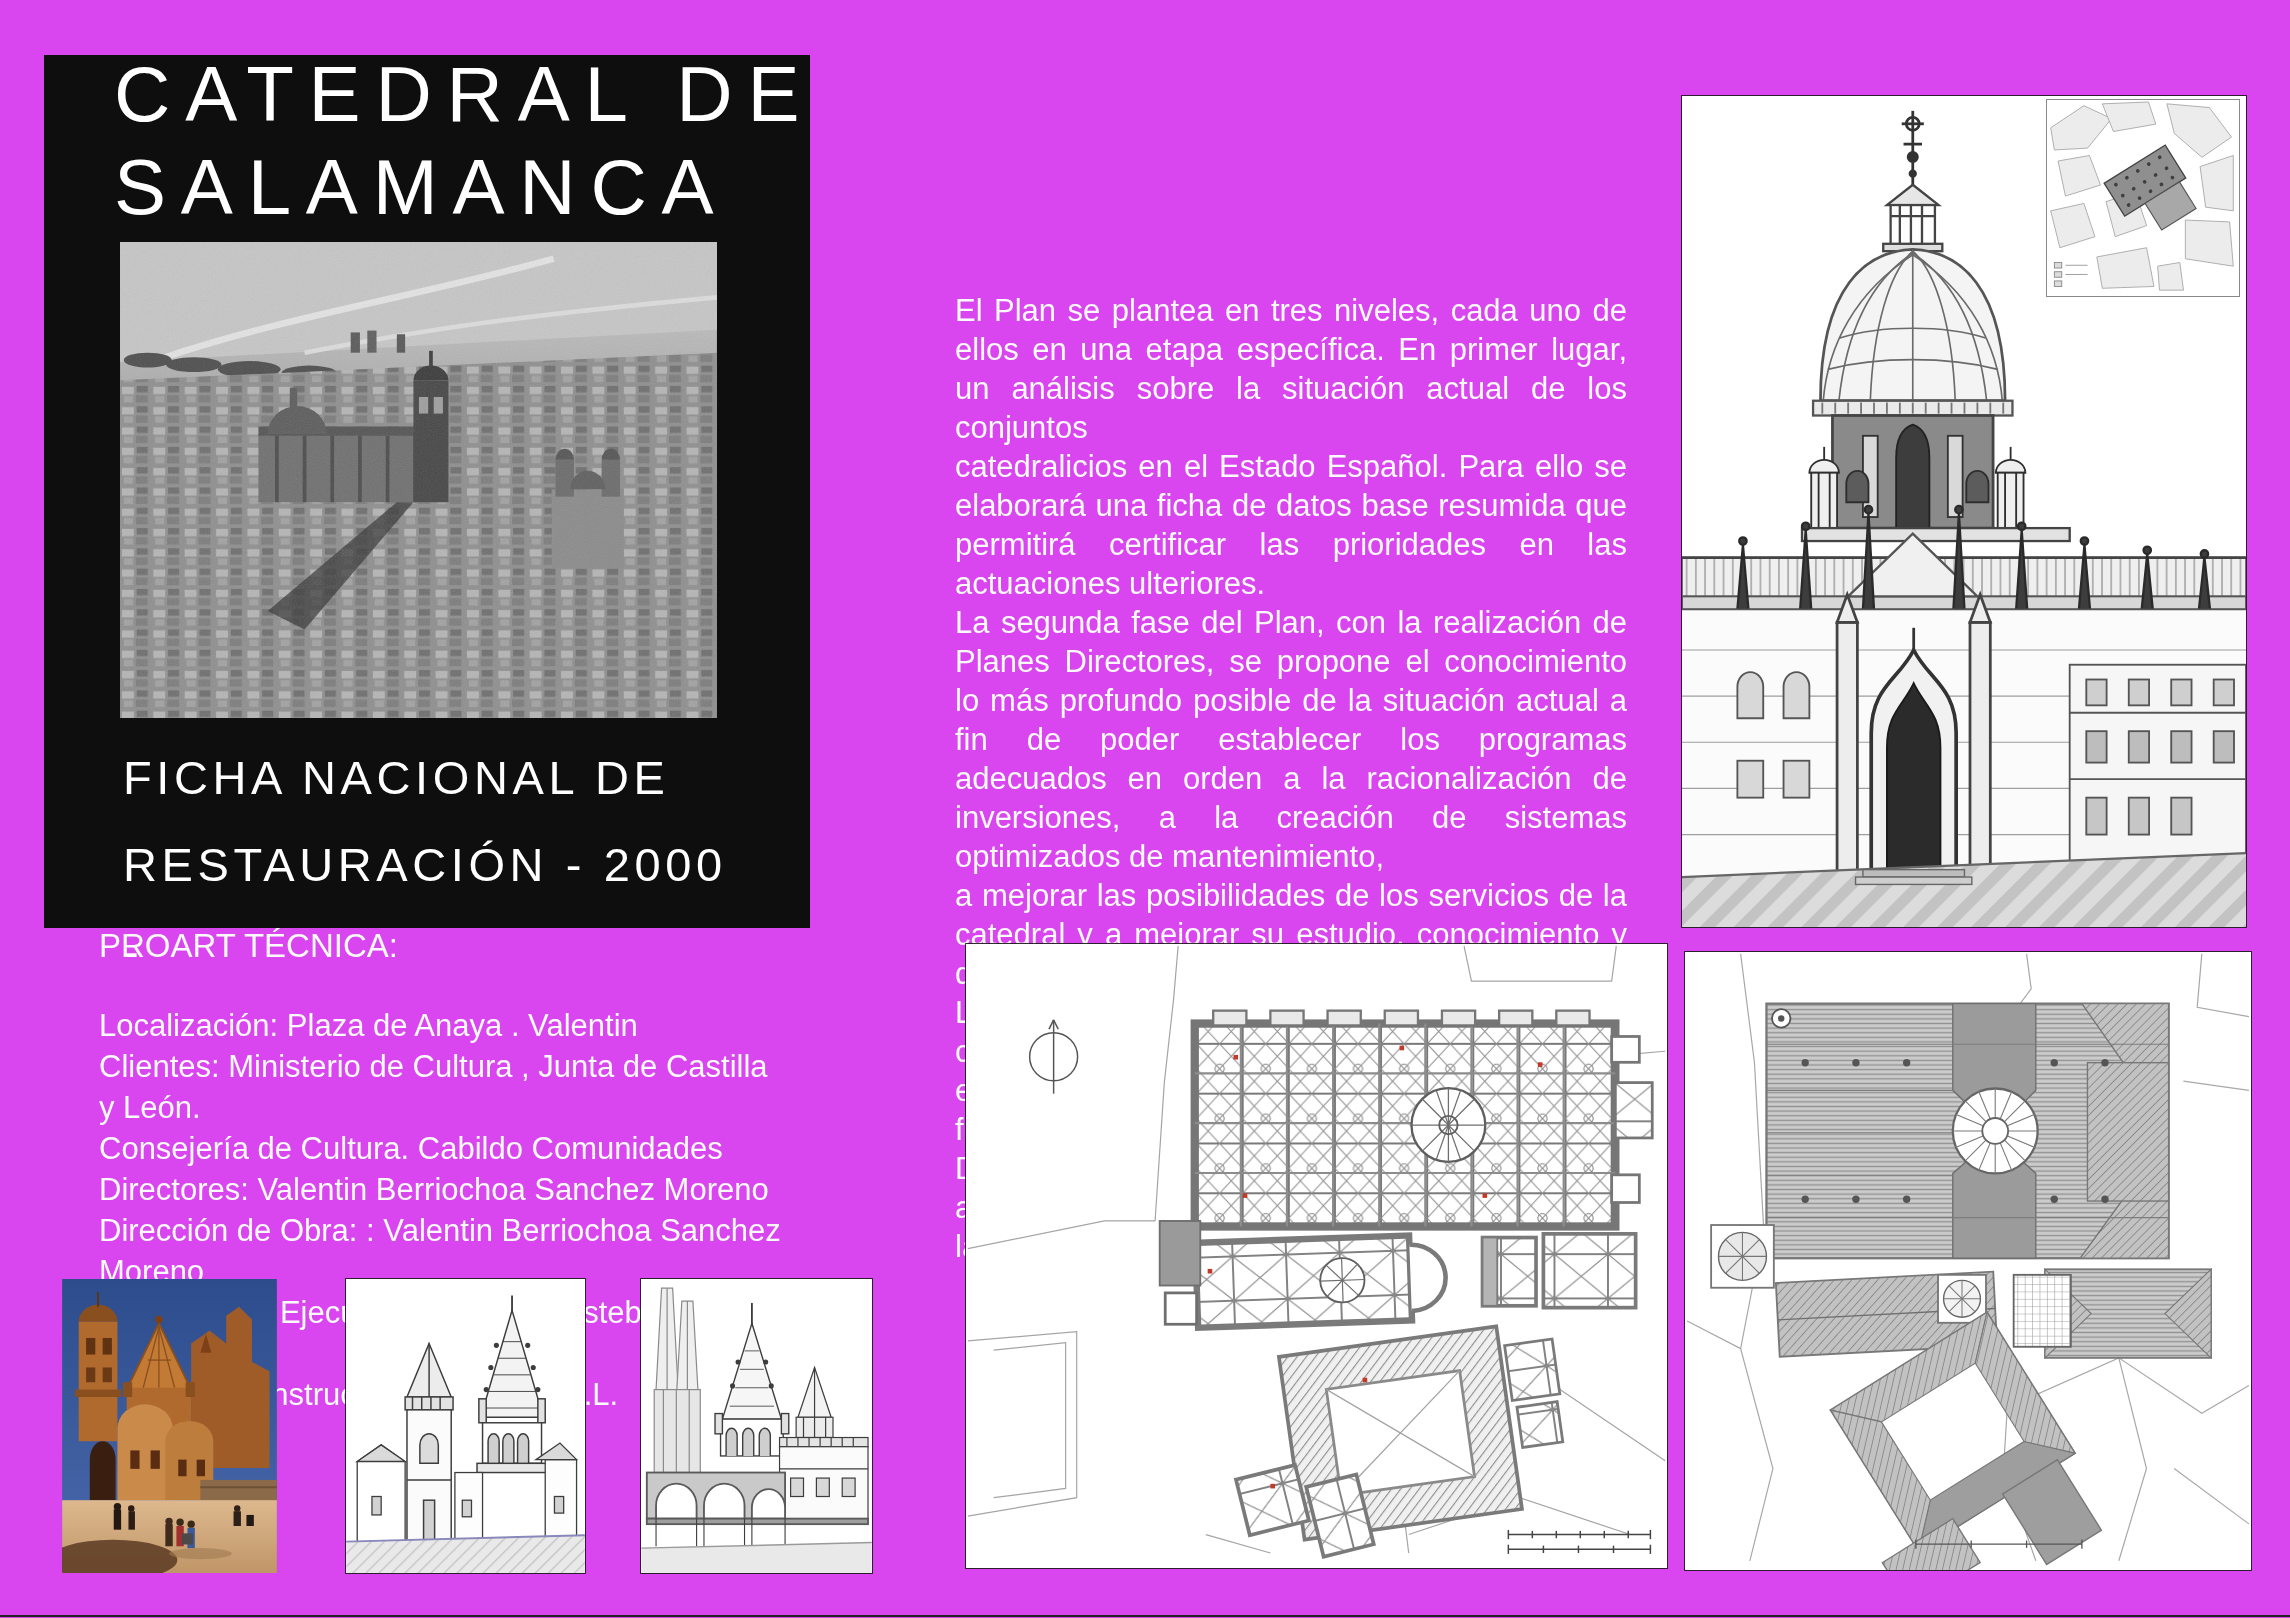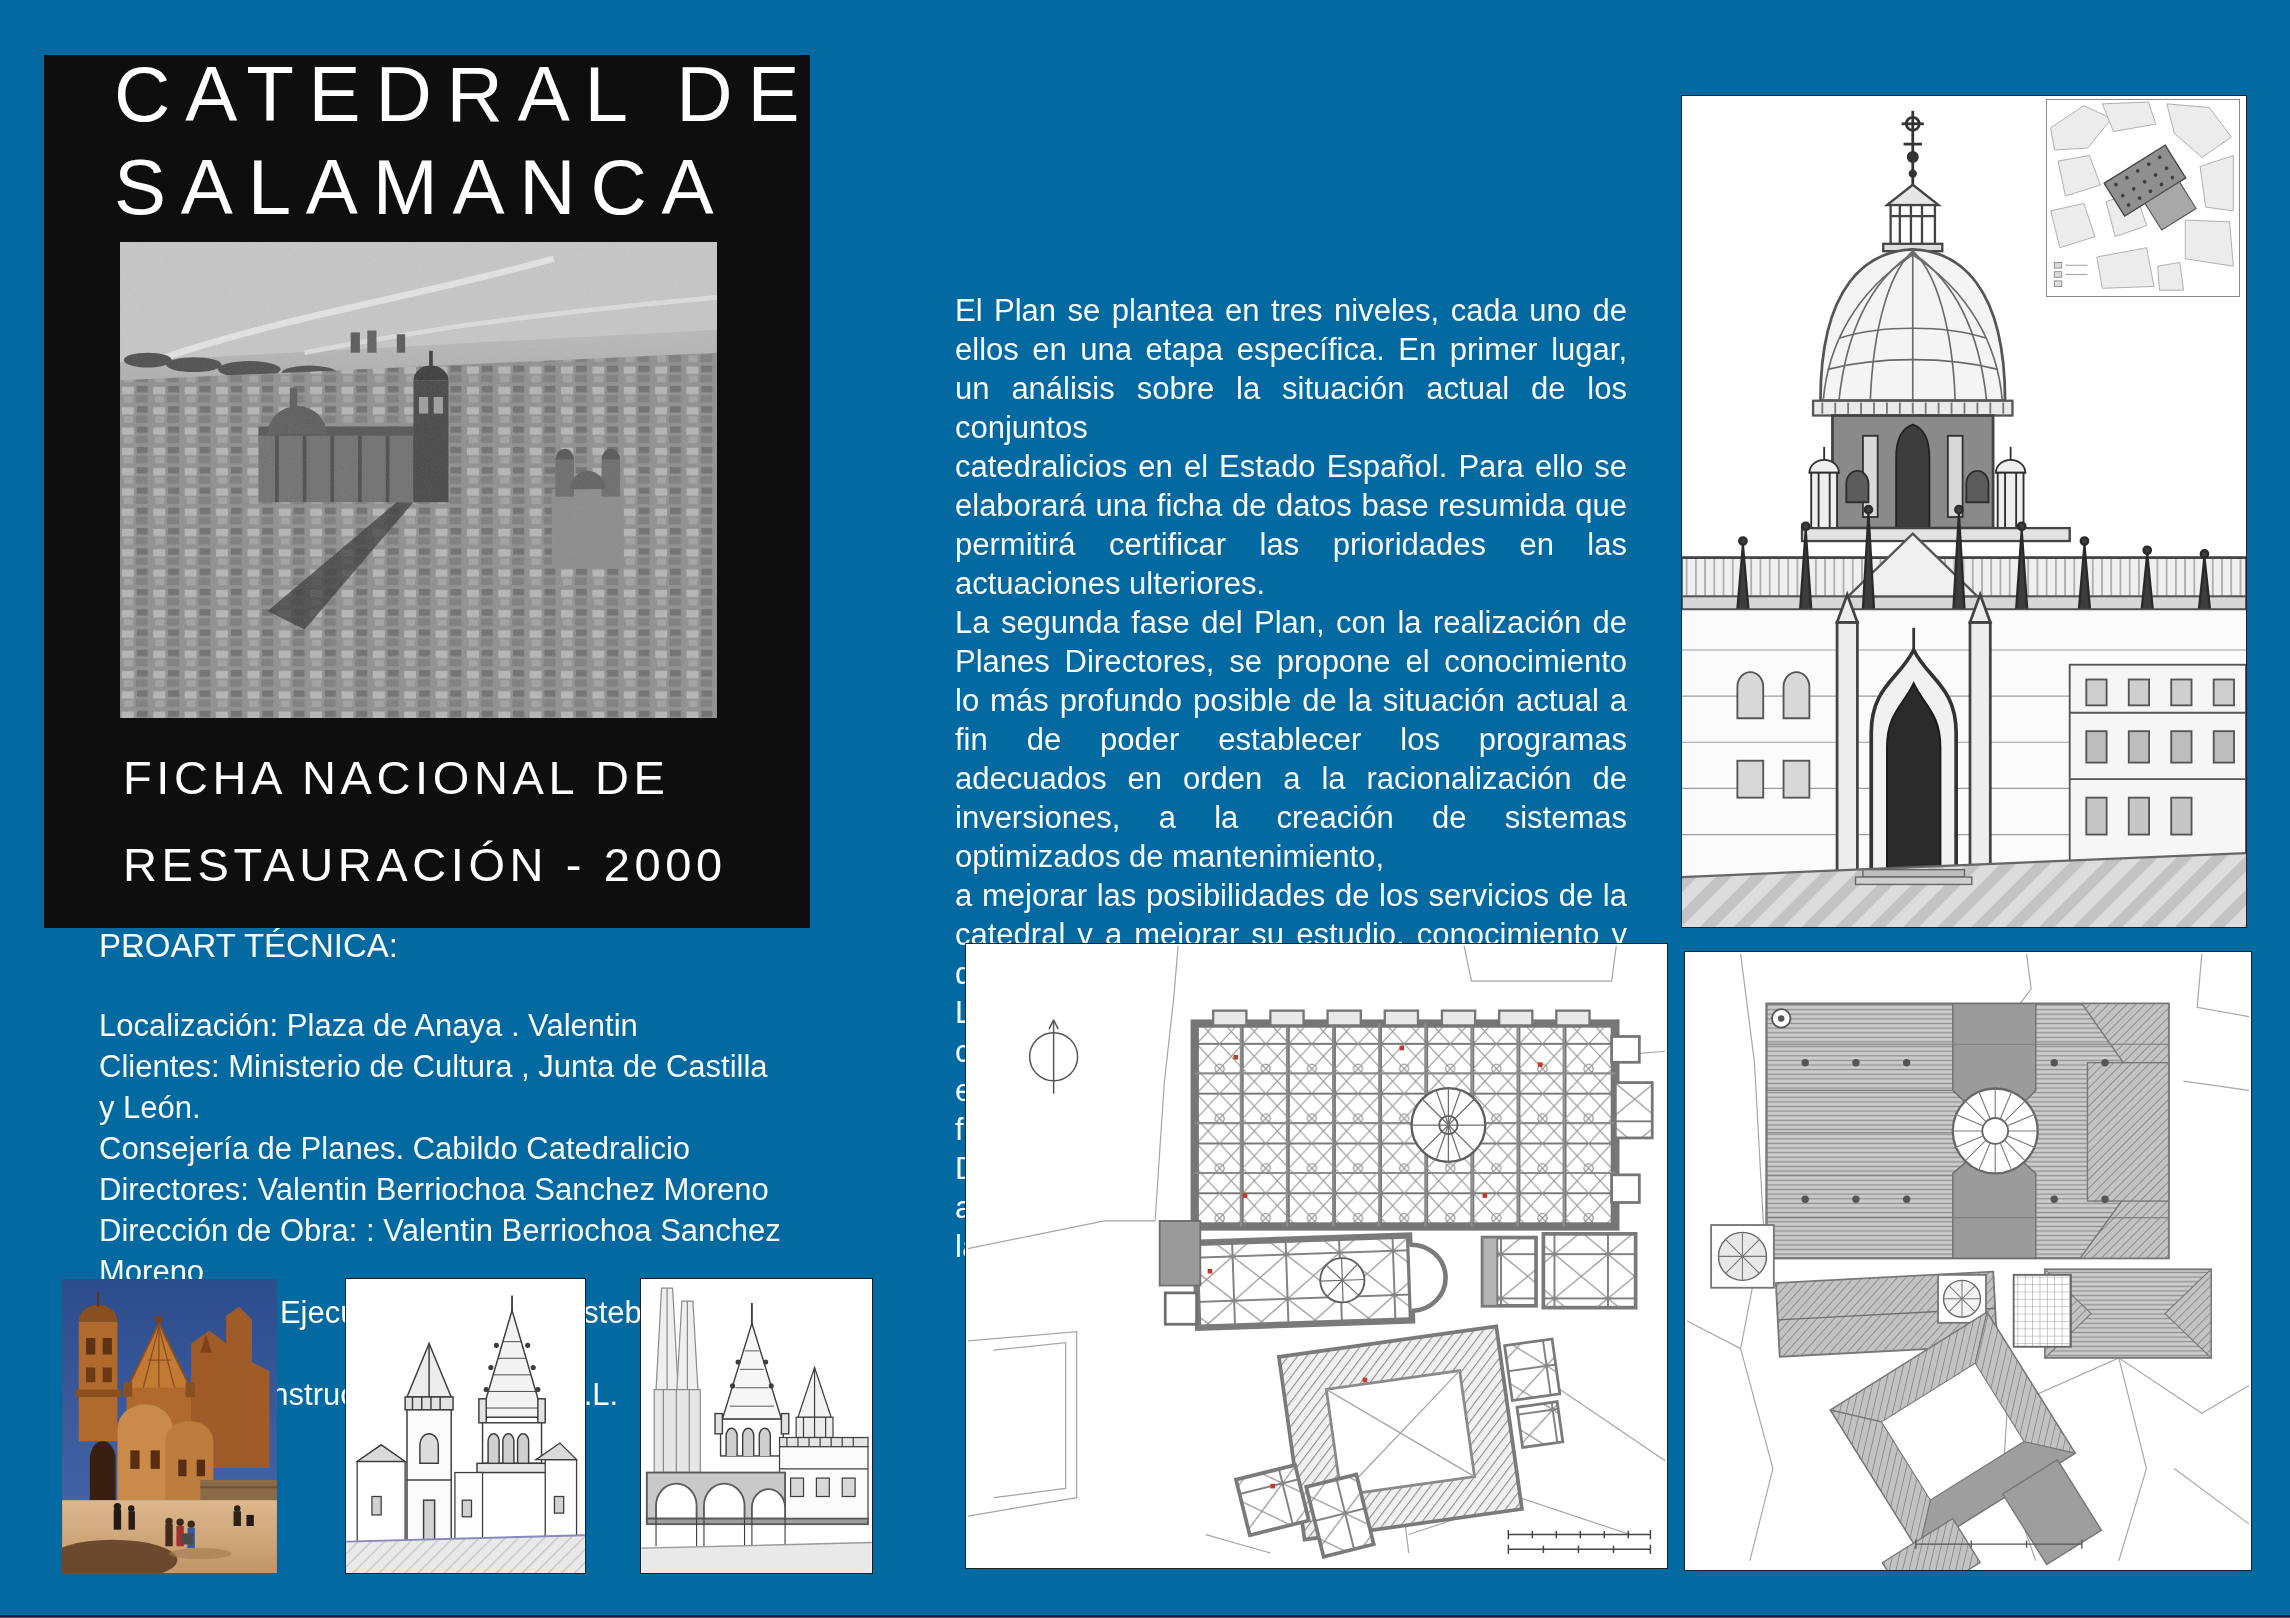--- a/index.html
+++ b/index.html
@@ -1,16 +1,16 @@
 <!DOCTYPE html>
 <html style="font-size:14.8px"><head>
 <meta charset="utf-8">
 <style>
   html,body{margin:0;padding:0;background:#000;}
-  .slide{position:relative;width:2291px;height:1619px;background:#0369a1;overflow:hidden;
+  .slide{position:relative;width:2291px;height:1619px;background:#d946ef;overflow:hidden;
          font-family:"Liberation Sans",sans-serif;color:#f2f2f2;}
   .abs{position:absolute;}
   .panel-dark{background:#0e0e0e;}
   .panel-white{background:#ffffff;box-shadow:0 0 0 0.9px #1a1a1a;}
   .title{left:114px;top:48px;font-weight:300;font-size:78px;line-height:93px;
          letter-spacing:14.8px;color:#ffffff;white-space:nowrap;}
   .award{left:123px;top:734px;width:628px;font-weight:300;font-size:47px;line-height:87px;
          letter-spacing:4.6px;color:#ffffff;}
   .ficha{left:99px;top:925px;width:692px;font-size:31px;line-height:41px;font-weight:300;color:#fafafa;}
   .ficha .hd{margin:0 0 39px 0;font-size:33px;}
@@ -106,21 +106,21 @@
 
   <div class="abs award">
     <div>FICHA NACIONAL DE</div>
     <div>RESTAURACIÓN  -  2000  -</div>
   </div>
 
   <div class="abs ficha">
     <div class="hd">PROART TÉCNICA:</div>
     <div>Localización: Plaza de Anaya . Valentin</div>
     <div>Clientes: Ministerio de Cultura , Junta de Castilla y León.</div>
-    <div>Consejería de Planes. Cabildo Catedralicio</div>
+    <div>Consejería de Cultura. Cabildo Comunidades</div>
     <div>Directores: Valentin Berriochoa Sanchez Moreno</div>
     <div>Dirección de Obra: : Valentin Berriochoa Sanchez Moreno</div>
     <div>Dirección de Ejecución: Santiago Esteban Hernán Martín,</div>
     <div>Empresa Constructora: PROART  S.L.</div>
   </div>
 
   <div class="abs plan-text">
     <p>El Plan se plantea en tres niveles, cada uno de ellos en una etapa específica. En primer lugar, un análisis sobre la situación actual de los conjuntos</p>
     <p>catedralicios en el Estado Español. Para ello se elaborará una ficha de datos base resumida que permitirá certificar las prioridades en las actuaciones ulteriores.</p>
     <p>La segunda fase del Plan, con la realización de Planes Directores, se propone el conocimiento lo más profundo posible de la situación actual a fin de poder establecer los programas adecuados en orden a la racionalización de inversiones, a la creación de sistemas optimizados de mantenimiento,</p>

